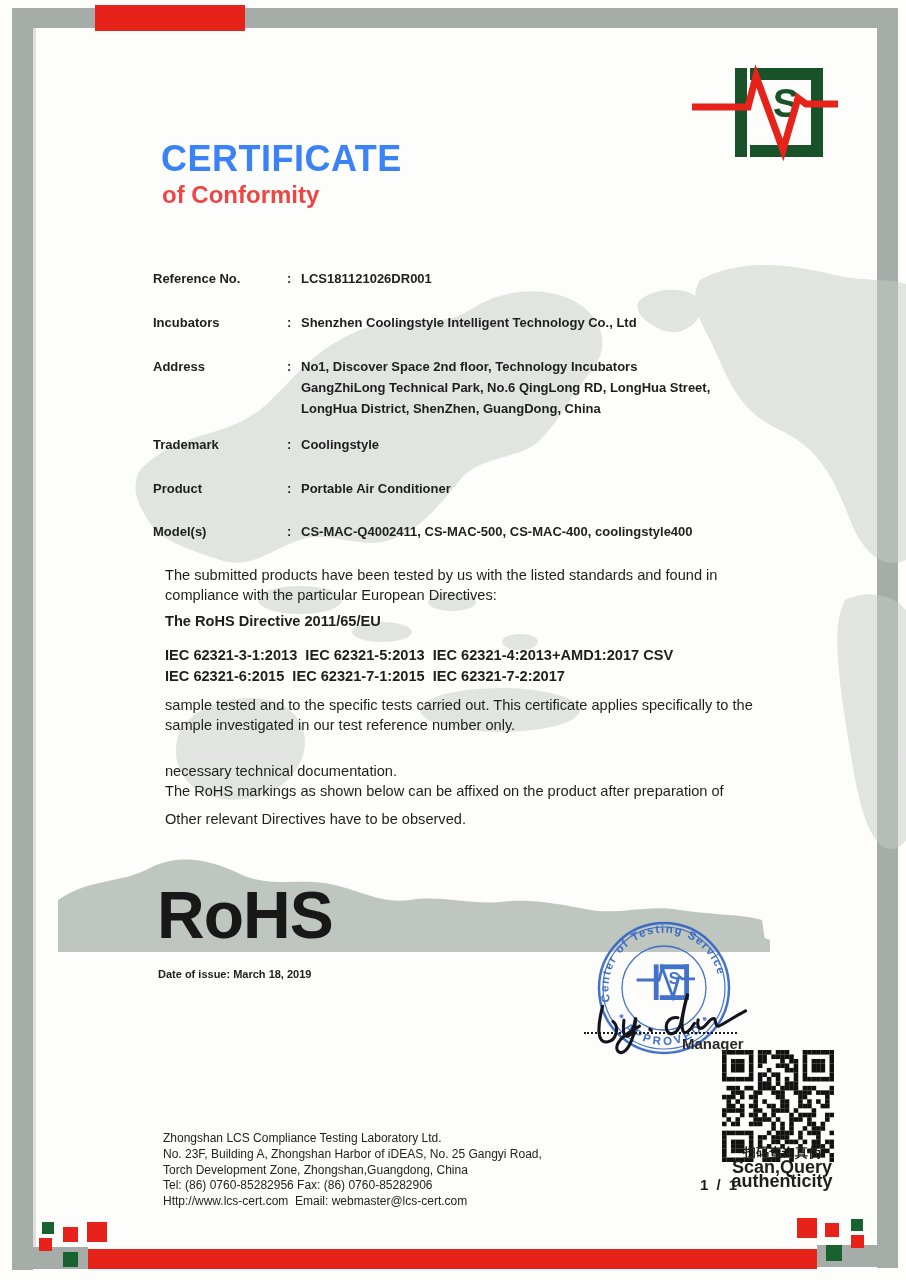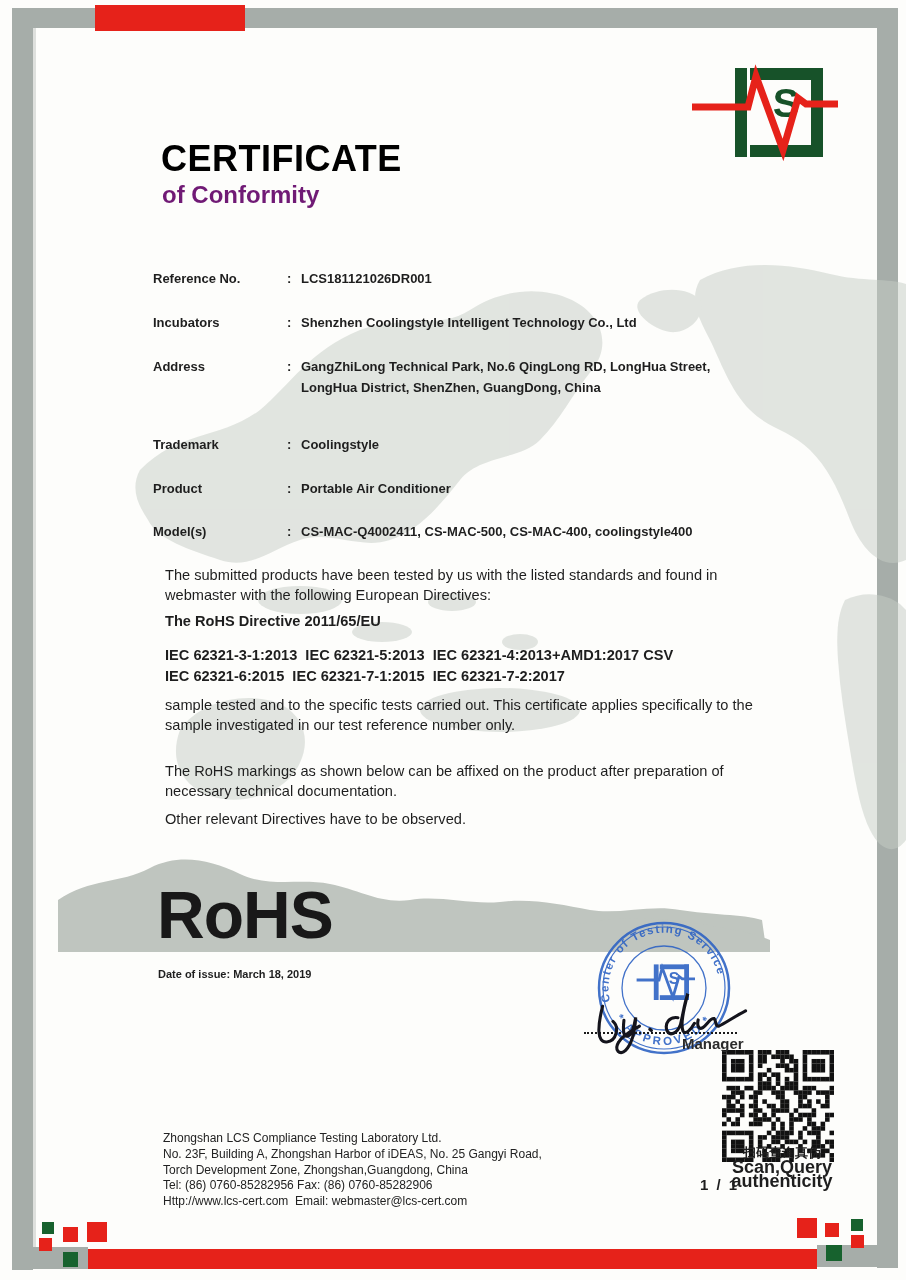--- a/index.html
+++ b/index.html
@@ -14,22 +14,22 @@
   .frame-br{left:817px;top:1245px;width:81px;height:22px;}
   .inner-shadow{position:absolute;left:33px;top:28px;width:3px;height:1219px;background:#c4c9c5;opacity:.55;}
   .red-top{position:absolute;left:95px;top:5px;width:150px;height:26px;background:#e6221a;}
   .red-bottom{position:absolute;left:88px;top:1249px;width:729px;height:20px;background:#e6221a;}
   .sq{position:absolute;}
   .sq.red{background:#e6221a;} .sq.green{background:#17622e;}
   
   .map{position:absolute;left:0;top:0;z-index:1;}
   
   .content{position:absolute;left:0;top:0;width:906px;height:1280px;z-index:3;}
-  .title1{position:absolute;left:161px;top:138px;font-size:36px;font-weight:bold;letter-spacing:.5px;color:#000000;}
-  .title2{position:absolute;left:162px;top:181px;font-size:24px;font-weight:bold;color:#701a75;}
+  .title1{position:absolute;left:161px;top:138px;font-size:36px;font-weight:bold;letter-spacing:.5px;color:#3b82f6;}
+  .title2{position:absolute;left:162px;top:181px;font-size:24px;font-weight:bold;color:#ef4444;}
   .frow{position:absolute;left:153px;width:724px;display:flex;font-size:13px;font-weight:bold;line-height:21px;}
   .frow .lbl{width:134px;flex:0 0 134px;}
   .frow .col{width:14px;flex:0 0 14px;}
   .frow .val{flex:1;}
   .frow .val div{white-space:pre;}
   .para{position:absolute;left:153px;width:724px;overflow:hidden;font-size:14.6px;line-height:20px;margin-left:12px;}
   .para div{white-space:pre;}
   .bold{font-weight:bold;}
   .std{line-height:21px;}
   .rohs{position:absolute;left:157px;top:882px;font-size:66px;font-weight:bold;letter-spacing:-1px;color:#181818;line-height:1;}
@@ -121,20 +121,21 @@
     </div>
     <div class="frow" style="top:312px;">
       <div class="lbl">Incubators</div>
       <div class="col">:</div>
       <div class="val">Shenzhen Coolingstyle Intelligent Technology Co., Ltd</div>
     </div>
     <div class="frow" style="top:356px;">
       <div class="lbl">Address</div>
       <div class="col">:</div>
       <div class="val">
+        <div>No1, Discover Space 2nd floor, Technology Incubators</div>
         <div>GangZhiLong Technical Park, No.6 QingLong RD, LongHua Street,</div>
         <div>LongHua District, ShenZhen, GuangDong, China</div>
       </div>
     </div>
     <div class="frow" style="top:434px;">
       <div class="lbl">Trademark</div>
       <div class="col">:</div>
       <div class="val">Coolingstyle</div>
     </div>
     <div class="frow" style="top:478px;">
@@ -143,36 +144,36 @@
       <div class="val">Portable Air Conditioner</div>
     </div>
     <div class="frow" style="top:521px;">
       <div class="lbl">Model(s)</div>
       <div class="col">:</div>
       <div class="val">CS-MAC-Q4002411, CS-MAC-500, CS-MAC-400, coolingstyle400</div>
     </div>
 
     <div class="para" style="top:565px;">
       <div>The submitted products have been tested by us with the listed standards and found in</div>
-      <div>webmaster with the following European Directives:</div>
+      <div>compliance with the particular European Directives:</div>
     </div>
     <div class="para bold" style="top:611px;">
       <div>The RoHS Directive 2011/65/EU</div>
     </div>
     <div class="para bold std" style="top:645px;">
       <div>IEC 62321-3-1:2013  IEC 62321-5:2013  IEC 62321-4:2013+AMD1:2017 CSV</div>
       <div>IEC 62321-6:2015  IEC 62321-7-1:2015  IEC 62321-7-2:2017</div>
     </div>
     <div class="para" style="top:695px;">
       <div>sample tested and to the specific tests carried out. This certificate applies specifically to the</div>
       <div>sample investigated in our test reference number only.</div>
     </div>
     <div class="para" style="top:761px;">
+      <div>necessary technical documentation.</div>
       <div>The RoHS markings as shown below can be affixed on the product after preparation of</div>
-      <div>necessary technical documentation.</div>
     </div>
     <div class="para" style="top:809px;">
       <div>Other relevant Directives have to be observed.</div>
     </div>
 
     <div class="rohs">RoHS</div>
     <div class="issue">Date of issue: March 18, 2019</div>
 
     <svg class="stamp-svg" width="170" height="152" viewBox="0 0 170 152">
       <g fill="none" stroke="#2e63c4">

